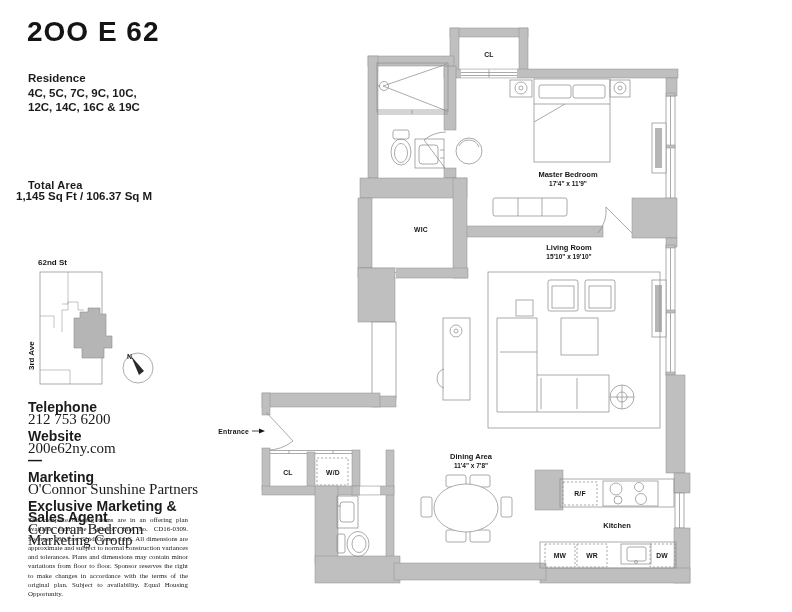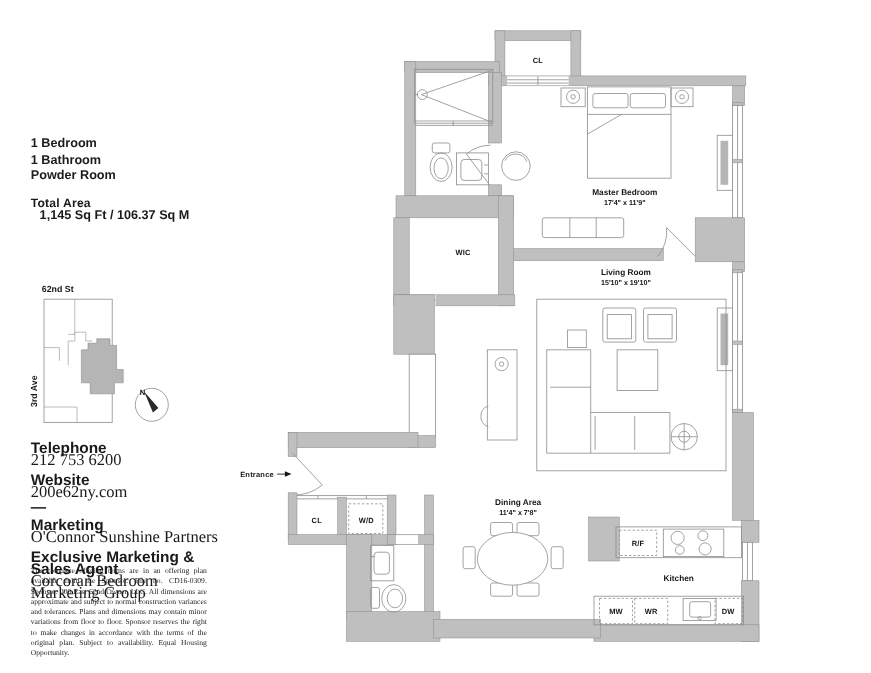--- a/index.html
+++ b/index.html
@@ -4,21 +4,21 @@
 <style>
   html,body{margin:0;padding:0;background:#ffffff;}
   #page{position:relative;width:792px;height:612px;background:#ffffff;overflow:hidden;
         font-family:"Liberation Sans",sans-serif;color:#1a1a1a;}
   .abs{position:absolute;}
   #logo{left:27px;top:16px;font-size:28px;font-weight:bold;letter-spacing:1px;color:#141414;}
   .blk{left:28px;font-size:11.5px;font-weight:bold;line-height:14.5px;color:#1c1c1c;}
   #residence{top:71px;}
   #unitmix{top:124px;}
   #totalarea-label{left:28px;top:179px;font-size:11px;font-weight:bold;letter-spacing:.2px;}
-  #totalarea-value{left:36px;top:190px;font-size:11.5px;font-weight:bold;}
+  #totalarea-value{left:16px;top:190px;font-size:11.5px;font-weight:bold;}
   .contact-label{font-size:14px;font-weight:bold;line-height:11px;}
   .contact-value{font-family:"Liberation Serif",serif;font-size:15px;line-height:11px;}
   #contact{left:28px;top:402px;width:175px;}
   #contact div{margin:0 0 1px 0;}
   .gap{height:4px;}
   #disclaimer{left:28px;top:515px;width:160px;font-family:"Liberation Serif",serif;
               font-size:6.9px;line-height:9.3px;text-align:justify;color:#222;}
   svg text{font-family:"Liberation Sans",sans-serif;font-weight:bold;fill:#161616;}
   .rm{font-size:7.5px;}
   .dim{font-size:6.5px;}
@@ -27,27 +27,28 @@
   .thin{fill:none;stroke:#8f8f8f;stroke-width:.75;}
   .thinf{fill:#ffffff;stroke:#8f8f8f;stroke-width:.75;}
   .dash{fill:none;stroke:#8f8f8f;stroke-width:.75;stroke-dasharray:2.2,1.8;}
   .ltr{fill:none;stroke:#9a9a9a;stroke-width:.6;}
 </style>
 </head>
 <body>
 
 <div id="page">
 
-
-
-  <div id="unitmix" class="abs blk">
-    <div>1 Bedroom</div>
-    <div>1 Bathroom</div>
-    <div>Powder Room</div>
+  <div id="logo" class="abs">2OO E 62</div>
+
+  <div id="residence" class="abs blk">
+    <div>Residence</div>
+    <div>4C, 5C, 7C, 9C, 10C,</div>
+    <div>12C, 14C, 16C &amp; 19C</div>
   </div>
+
 
   <div id="totalarea-label" class="abs">Total Area</div>
   <div id="totalarea-value" class="abs">1,145 Sq Ft / 106.37 Sq M</div>
 
   <svg class="abs" style="left:22px;top:252px;" width="150" height="145" viewBox="0 0 150 145">
     <text x="16" y="13" style="font-size:8px">62nd St</text>
     <rect x="18" y="20" width="62" height="112" class="thinf"></rect>
     <path class="ltr" d="M46,20 V52 M46,52 H40 M18,64 H32 M32,64 V76 M18,118 H48 M48,118 V132"></path>
     <path class="ltr" d="M40,80 V58 H46 V50 H56 V58 H62"></path>
     <path d="M52,66 h6 v-6 h8 v-4 h12 v6 h6 v22 h6 v12 h-8 v10 h-22 v-10 h-8 z" fill="#b5b5b5" stroke="#8f8f8f" stroke-width="0.6"></path>

